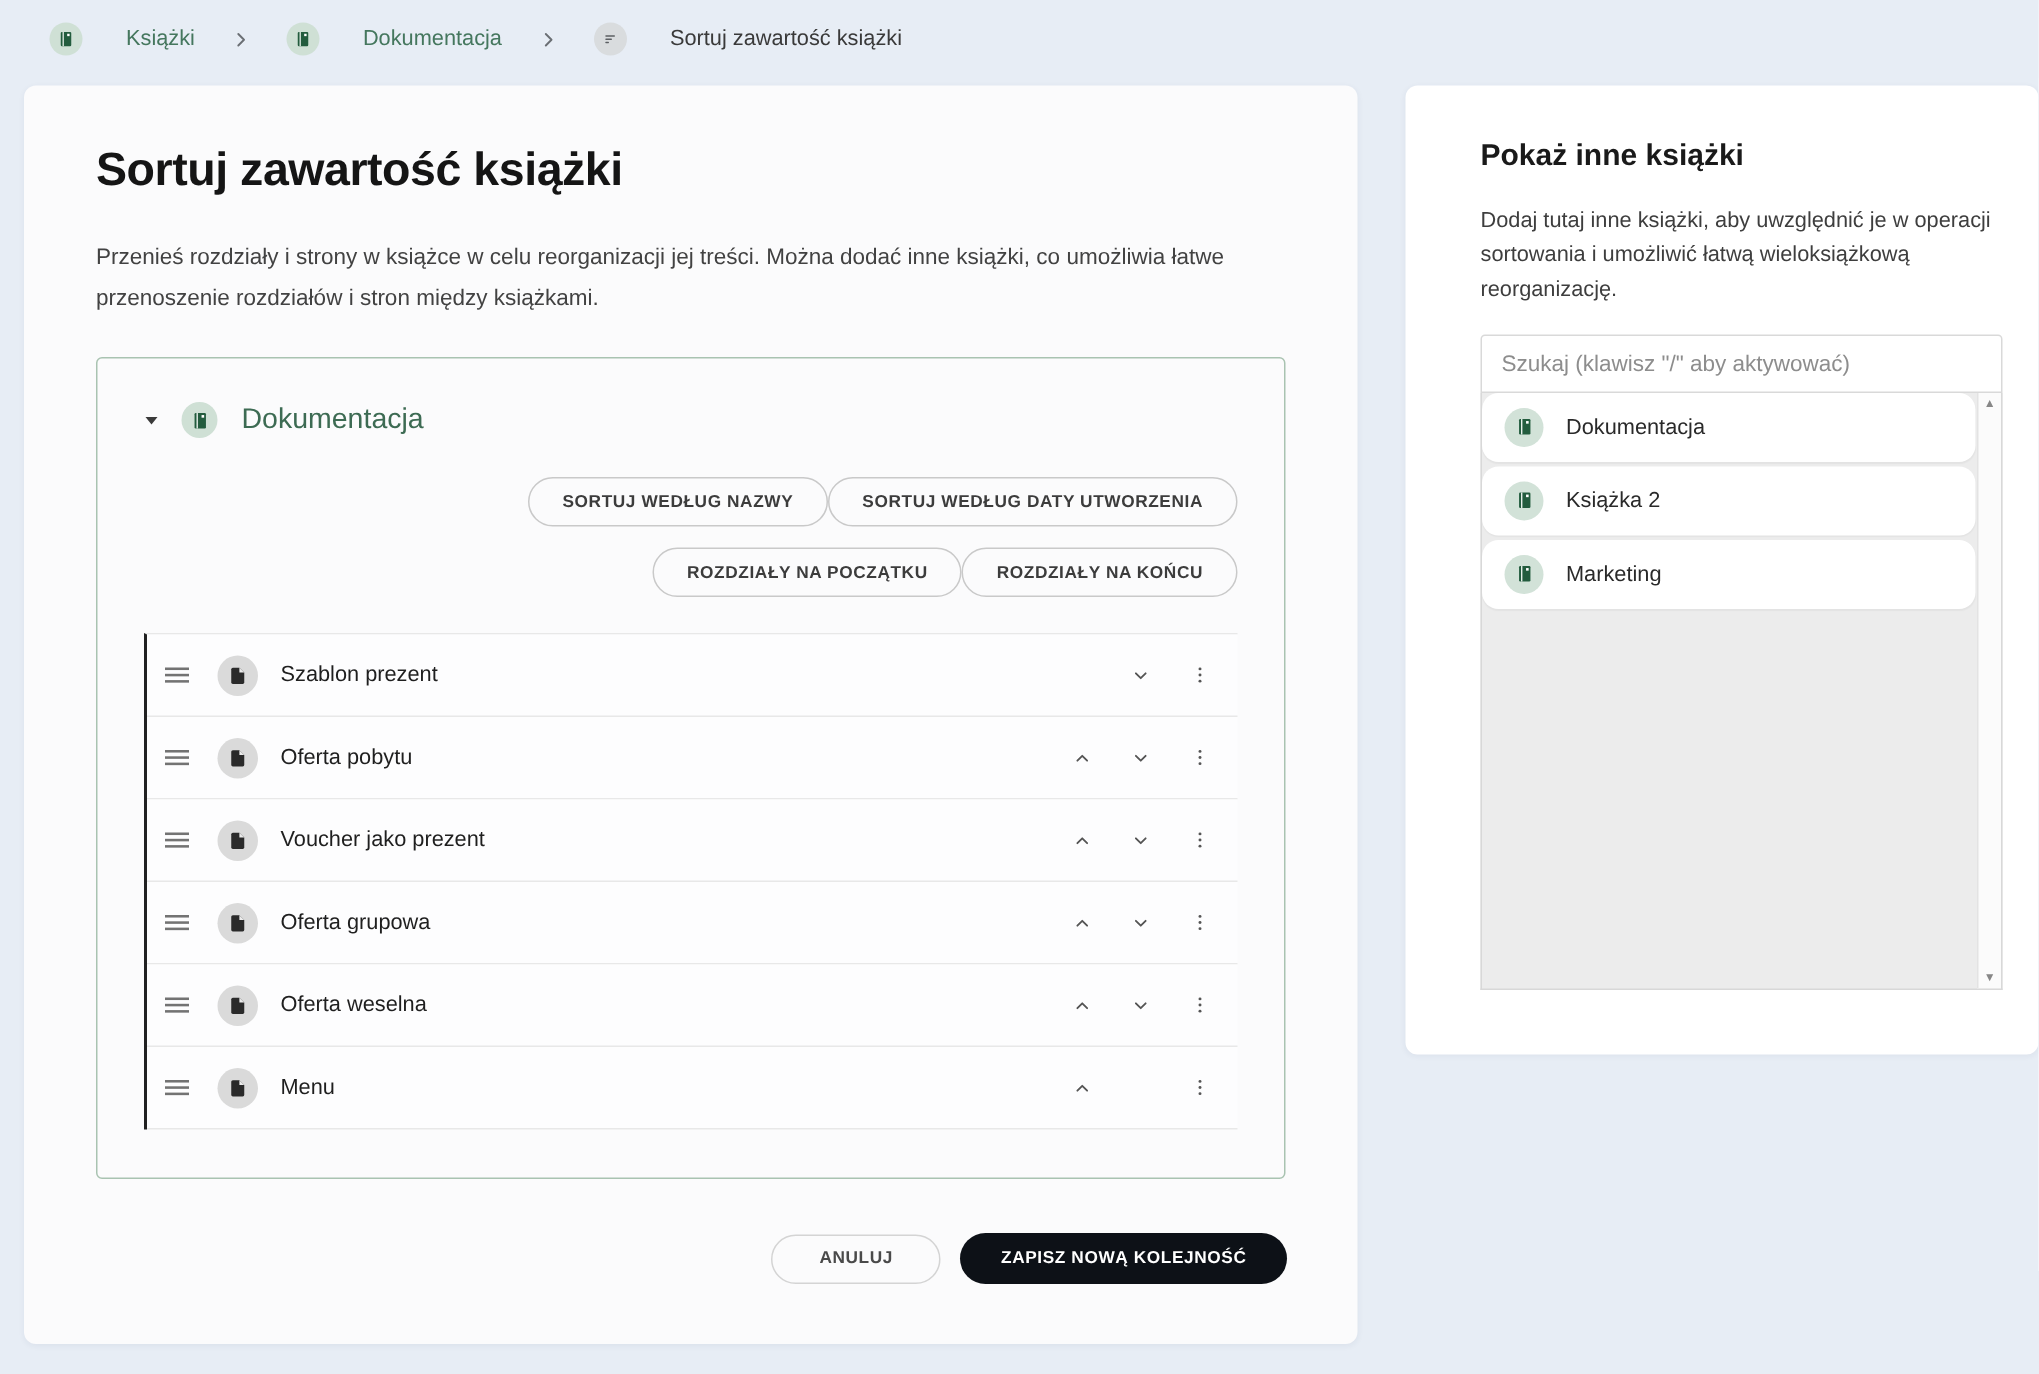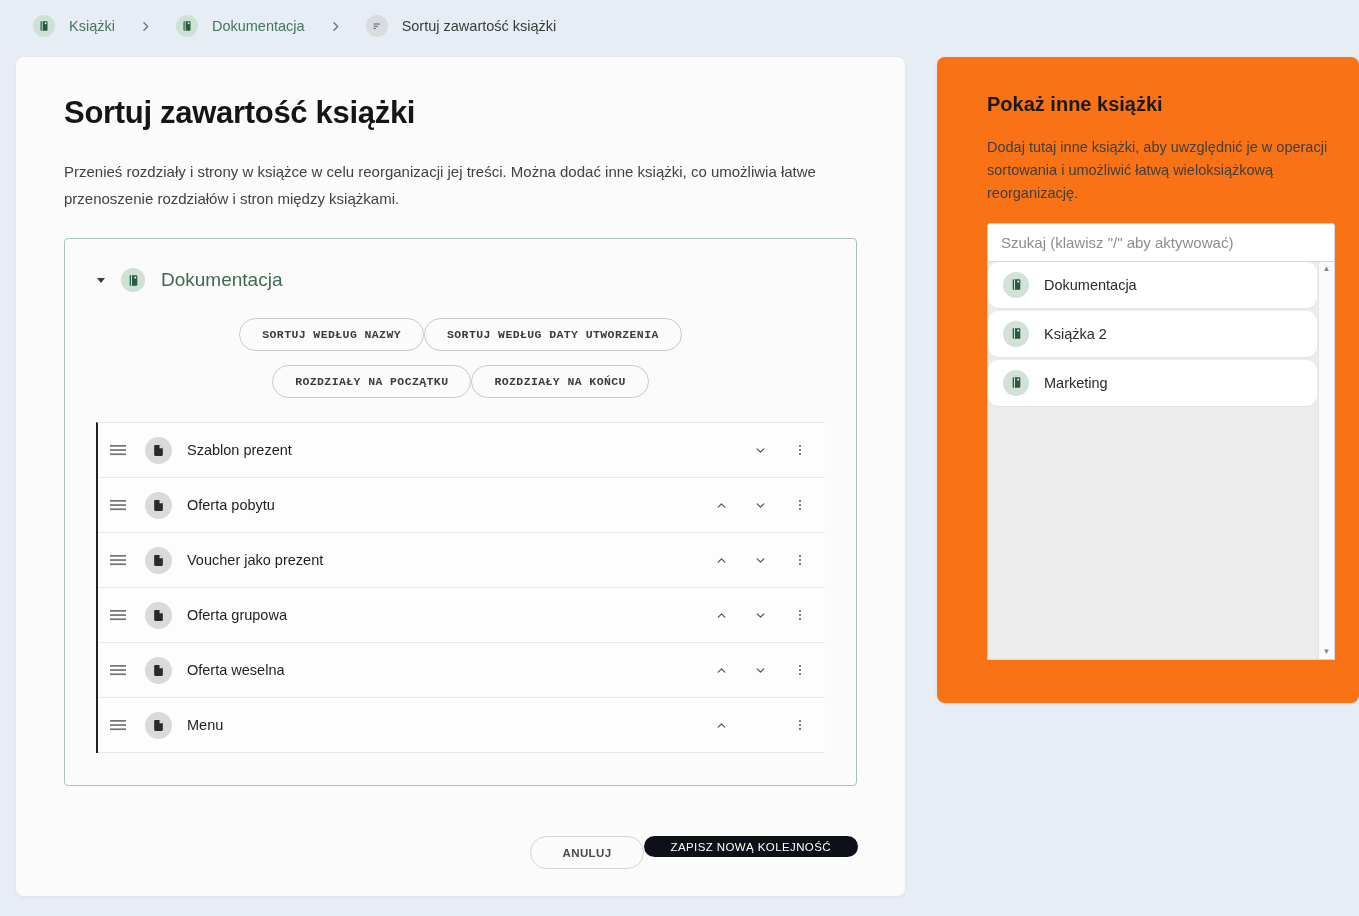--- a/index.html
+++ b/index.html
@@ -10,41 +10,41 @@
     font-family:"Liberation Sans", sans-serif;
     color:#222;
   }
 
   
   .topbar {
     position:absolute; top:0; left:0; width:100%; height:52px;
     display:flex; align-items:center; padding-left:33px;
     background:#e7edf5;
   }
-  .crumb { display:flex; align-items:center; gap:14px; cursor:pointer; }
+  .crumb { display:flex; align-items:center; gap:29px; cursor:pointer; }
   .crumb-label { font-size:14.5px; color:#45775e; }
   .crumb:last-child .crumb-label { color:#3a3a3a; }
   .icon-circle {
     width:22px; height:22px; border-radius:50%static;
     border-radius:50%;
     background:#cfe0d5; display:flex; align-items:center; justify-content:center;
     flex:0 0 auto;
   }
   .icon-circle.gray { background:#d9dcde; }
   .crumb-sep { margin:0 24px; display:flex; align-items:center; }
 
   
   .main-card {
     position:absolute; left:16px; top:57px; width:889px; height:839px;
     background:#fbfbfc; border-radius:8px;
     box-shadow:0 1px 4px rgba(30,50,80,.06);
   }
   .side-card {
     position:absolute; left:937px; top:57px; right:0; height:646px;
-    background:#f97316; border-radius:8px 0 0 8px;
+    background:#ffffff; border-radius:8px 0 0 8px;
     border-radius:8px;
     box-shadow:0 1px 4px rgba(30,50,80,.06);
     padding:36px 24px 0 50px;
   }
 
   
   .page-title {
     margin:38px 48px 0; font-size:31px; font-weight:bold; color:#151515;
     letter-spacing:-.3px;
   }
@@ -55,21 +55,21 @@
 
   .sort-box {
     margin:26px 48px 0; border:1px solid #a9c3b1; border-radius:4px;
     padding:29px 31px 32px;
   }
   .book-header { display:flex; align-items:center; cursor:pointer; }
   .book-header .caret { margin-right:15px; display:flex; }
   .book-header .icon-circle { width:24px; height:24px; }
   .book-title { margin-left:16px; font-size:19px; color:#3d6b53; }
 
-  .btn-row { display:flex; justify-content:center; margin-top:26px;font-family:Liberation Mono, monospace; }
+  .btn-row { display:flex; justify-content:flex-end; margin-top:26px; }
   .btn-row + .btn-row { margin-top:14px; }
   .pill-btn {
     height:33px; padding:0 22px; border-radius:17px;
     border:1px solid #c9c9c9; background:transparent;
     font-family:inherit; font-size:11.5px; font-weight:bold; letter-spacing:.4px;
     color:#3c3c3c; cursor:pointer; white-space:nowrap;
   }
 
   .sort-list { margin-top:24px; border-left:2px solid #212121; border-top:1px solid #e8e8e8; }
   .sort-row {
@@ -83,33 +83,33 @@
     flex:0 0 auto;
   }
   .row-label { margin-left:15px; font-size:14.5px; color:#1f1f1f; }
   .row-spacer { flex:1; }
   .row-icon-btn {
     background:none; border:none; cursor:pointer; padding:4px;
     display:flex; align-items:center; justify-content:center; margin-left:18px;
   }
 
   .main-footer {
-    position:absolute; right:47px; bottom:27px;
-    display:flex; 
+    position:absolute; right:47px; bottom:40px;
+    display:flex; align-items:center; gap:13px;
   }
   .cancel-btn {
     height:33px; padding:0 31px; border-radius:17px;
     border:1px solid #d4d4d4; background:transparent;
     font-family:inherit; font-size:11.5px; font-weight:bold; letter-spacing:.4px;
     color:#4a4a4a; cursor:pointer;
   }
   .save-btn {
-    height:21px; padding:0 27px; border-radius:17px;
+    height:34px; padding:0 27px; border-radius:17px;
     border:none; background:#0d1117; color:#fff;
-    font-family:inherit; font-size:11.5px; font-weight:normal; letter-spacing:.4px;
+    font-family:inherit; font-size:11.5px; font-weight:bold; letter-spacing:.4px;
     cursor:pointer; white-space:nowrap;
   }
 
   
   .side-title { font-size:20px; font-weight:bold; color:#1a1a1a; }
   .side-desc { margin-top:20px; font-size:14.5px; color:#3e3e3e; line-height:1.6; }
   .side-search {
     margin-top:17px; width:100%; height:39px;
     border:1px solid #d9d9d9; border-radius:3px 3px 0 0;
     padding:0 13px; font-family:inherit; font-size:15px; color:#333;

